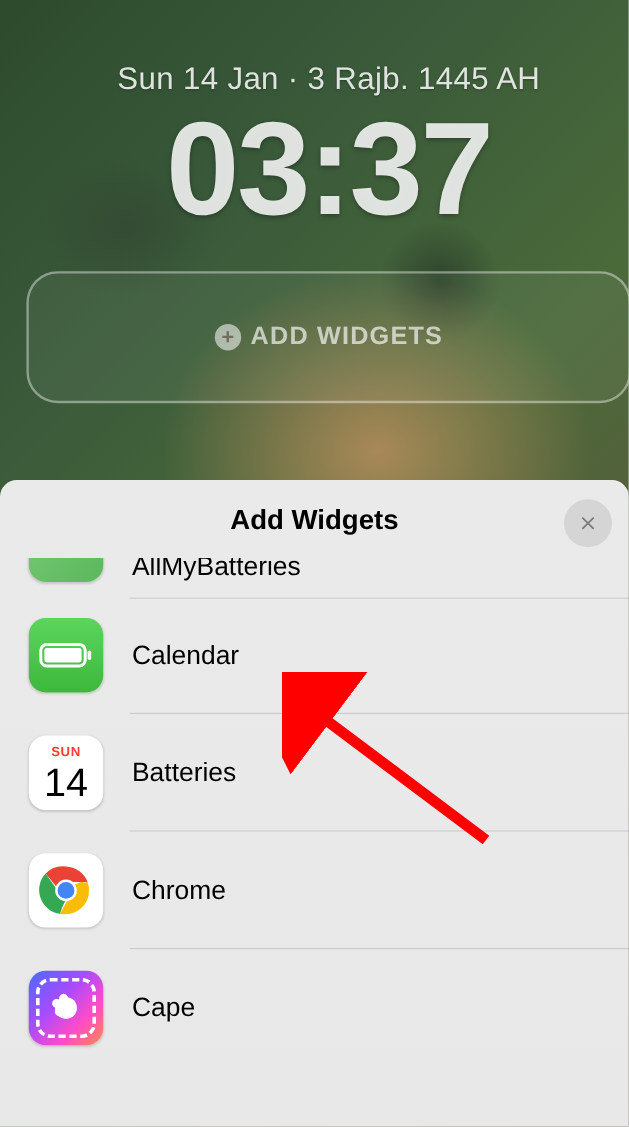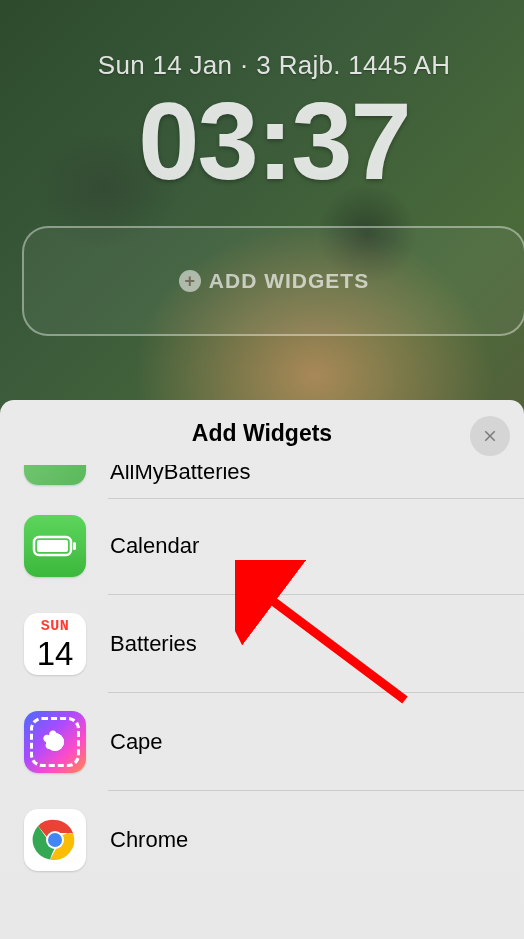--- a/index.html
+++ b/index.html
@@ -227,25 +227,24 @@
     .icon-batteries svg {
       width: 46px;
       height: 24px;
     }
     
     .icon-calendar {
       background: #ffffff;
       flex-direction: column;
     }
     .icon-calendar .day {
-      font-size: 15px;
+      font-size: 11px;
       font-weight: 600;
       color: #ff3b30;
       letter-spacing: 0.5px;
-      font-family: Liberation Mono, monospace;
     }
     .icon-calendar .date {
       font-size: 33px;
       font-weight: 400;
       color: #000;
       line-height: 1;
       margin-top: 2px;
     }
     
     .icon-cape {
@@ -347,46 +346,46 @@
       </div>
       <div class="app-name">Calendar</div>
     </div>
 
     <div class="widget-row">
       <div class="app-icon icon-calendar">
         <div class="day">SUN</div>
         <div class="date">14</div>
       </div>
       <div class="app-name">Batteries</div>
-    </div>
-
-    <div class="widget-row">
-      <div class="app-icon icon-cape">
-        <div class="gear"></div>
-      </div>
-      <div class="app-name">Cape</div>
     </div>
 
     <div class="widget-row">
       <div class="app-icon icon-chrome">
         <svg viewBox="0 0 48 48">
           <circle cx="24" cy="24" r="22" fill="#fff"></circle>
           <path d="M24 8 A16 16 0 0 1 37.86 16 L24 16 A8 8 0 0 0 17.07 20 L9.14 8 A16 16 0 0 1 24 8 Z" fill="#EA4335"></path>
           <path d="M37.86 16 A16 16 0 0 1 24 40 L30.93 28 A8 8 0 0 0 30.93 20 L37.86 16 Z" fill="#FBBC05" transform="rotate(0 24 24)"></path>
           <path d="M6 17 L14 28 A8 8 0 0 0 24 32 L18 42 A 20 20 0 0 1 6 17" fill="#34A853"></path>
           <path d="M42 17 A20 20 0 0 1 19 43.5 L26 31 A8 8 0 0 0 31 19 L42 17" fill="#FBBC05"></path>
           <path d="M24 4 A20 20 0 0 1 42 17 L27 17 A8 8 0 0 0 16 21 L7 10 A20 20 0 0 1 24 4" fill="#EA4335"></path>
           <path d="M7 10 L17 24 A8 8 0 0 0 23 32 L19 43.5 A20 20 0 0 1 7 10" fill="#34A853"></path>
           <circle cx="24" cy="24" r="9" fill="#fff"></circle>
           <circle cx="24" cy="24" r="7" fill="#4285F4"></circle>
         </svg>
       </div>
       <div class="app-name">Chrome</div>
     </div>
 
+    <div class="widget-row">
+      <div class="app-icon icon-cape">
+        <div class="gear"></div>
+      </div>
+      <div class="app-name">Cape</div>
+    </div>
+
   </div>
 </div>
 
 <svg class="annotation-arrow" viewBox="0 0 200 180">
   <defs>
     <marker id="arrowhead" markerWidth="12" markerHeight="12" refX="3" refY="6" orient="auto">
       <path d="M0,0 L0,12 L12,6 z" fill="#FF0000"></path>
     </marker>
   </defs>
   <line x1="170" y1="140" x2="18" y2="26" stroke="#FF0000" stroke-width="9" marker-end="url(#arrowhead)"></line>

